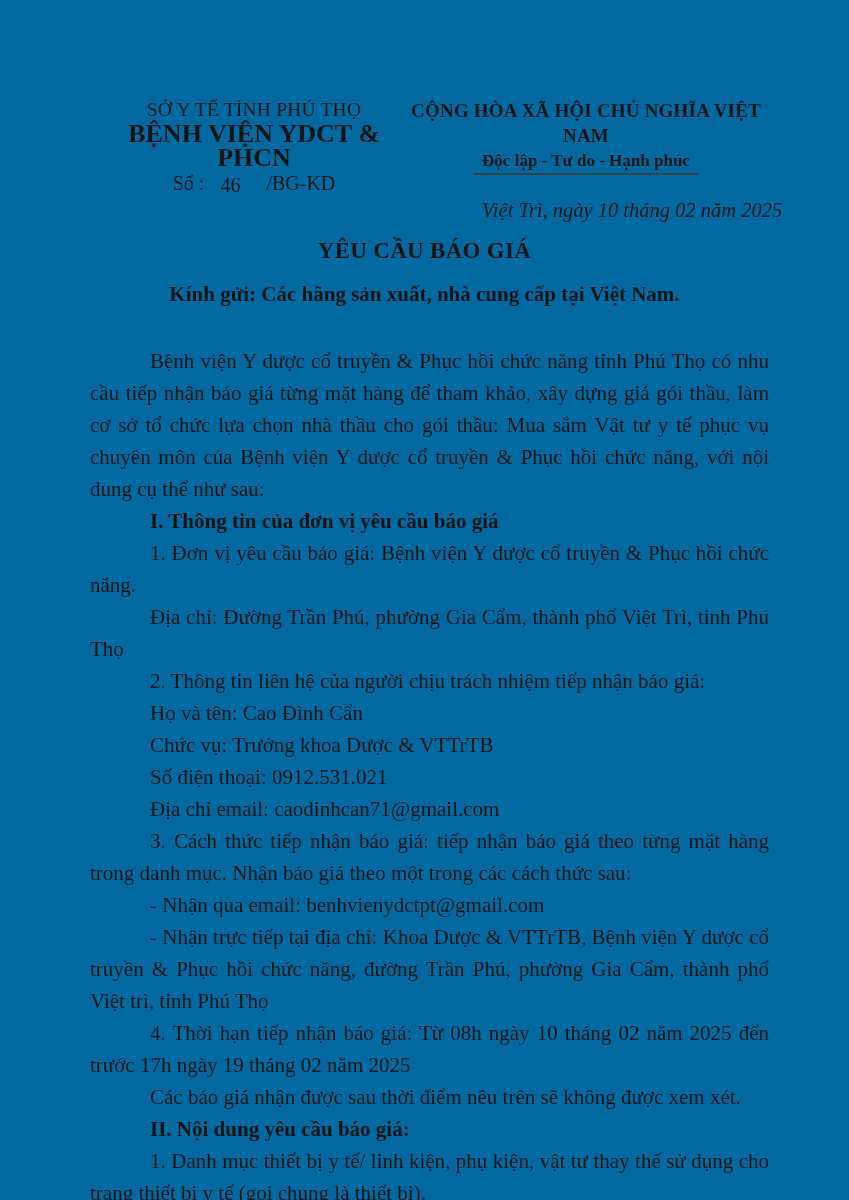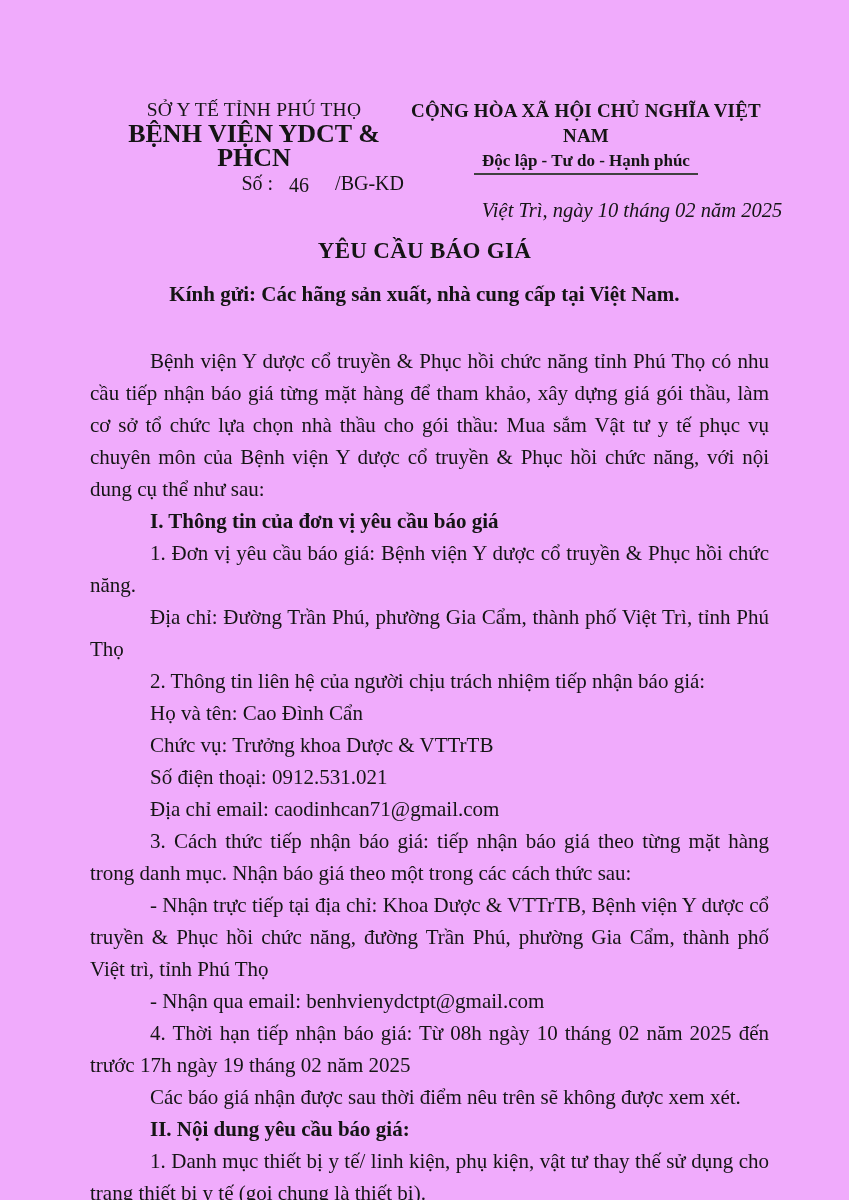--- a/index.html
+++ b/index.html
@@ -4,38 +4,38 @@
 <style>
   html, body {
     margin: 0;
     padding: 0;
     background: #ffffff;
   }
   .page {
     position: relative;
     width: 849px;
     height: 1200px;
-    background: #f0abfc;
+    background: #0369a1;
     color: #151515;
     font-family: "Liberation Serif", "DejaVu Serif", serif;
     overflow: hidden;
   }
 
   
   .header-left {
     position: absolute;
     left: 104px;
     top: 98px;
     width: 300px;
     text-align: center;
     line-height: 24px;
   }
   .header-left .dept   { font-size: 19.5px; letter-spacing: 0.2px; }
   .header-left .hosp   { font-size: 26px; font-weight: bold; }
-  .header-left .docnum { font-size: 20px; margin-top: 1px; text-align: right; }
+  .header-left .docnum { font-size: 20px; margin-top: 1px; }
   .header-left .docnum .num-value {
     position: relative;
     top: 2px;
     margin-left: 16px;
     margin-right: 26px;
   }
 
   .header-right {
     position: absolute;
     left: 386px;
@@ -132,21 +132,21 @@
     <p class="para">Bệnh viện Y dược cổ truyền &amp; Phục hồi chức năng tỉnh Phú Thọ có nhu cầu tiếp nhận báo giá từng mặt hàng để tham khảo, xây dựng giá gói thầu, làm cơ sở tổ chức lựa chọn nhà thầu cho gói thầu: Mua sắm Vật tư y tế phục vụ chuyên môn của Bệnh viện Y dược cổ truyền &amp; Phục hồi chức năng, với nội dung cụ thể như sau:</p>
     <p class="para heading">I. Thông tin của đơn vị yêu cầu báo giá</p>
     <p class="para">1. Đơn vị yêu cầu báo giá: Bệnh viện Y dược cổ truyền &amp; Phục hồi chức năng.</p>
     <p class="para">Địa chỉ: Đường Trần Phú, phường Gia Cẩm, thành phố Việt Trì, tỉnh Phú Thọ</p>
     <p class="para">2. Thông tin liên hệ của người chịu trách nhiệm tiếp nhận báo giá:</p>
     <p class="para">Họ và tên: Cao Đình Cẩn</p>
     <p class="para">Chức vụ: Trưởng khoa Dược &amp; VTTrTB</p>
     <p class="para">Số điện thoại: 0912.531.021</p>
     <p class="para">Địa chỉ email: caodinhcan71@gmail.com</p>
     <p class="para">3. Cách thức tiếp nhận báo giá: tiếp nhận báo giá theo từng mặt hàng trong danh mục. Nhận báo giá theo một trong các cách thức sau:</p>
+    <p class="para">- Nhận qua email: benhvienydctpt@gmail.com</p>
     <p class="para">- Nhận trực tiếp tại địa chỉ: Khoa Dược &amp; VTTrTB, Bệnh viện Y dược cổ truyền &amp; Phục hồi chức năng, đường Trần Phú, phường Gia Cẩm, thành phố Việt trì, tỉnh Phú Thọ</p>
-    <p class="para">- Nhận qua email: benhvienydctpt@gmail.com</p>
     <p class="para">4. Thời hạn tiếp nhận báo giá: Từ 08h ngày 10 tháng 02 năm 2025 đến trước 17h ngày 19 tháng 02 năm 2025</p>
     <p class="para">Các báo giá nhận được sau thời điểm nêu trên sẽ không được xem xét.</p>
     <p class="para heading">II. Nội dung yêu cầu báo giá:</p>
     <p class="para">1. Danh mục thiết bị y tế/ linh kiện, phụ kiện, vật tư thay thế sử dụng cho trang thiết bị y tế (gọi chung là thiết bị).</p>
   </div>
 
 </div>
 
 </body></html>

